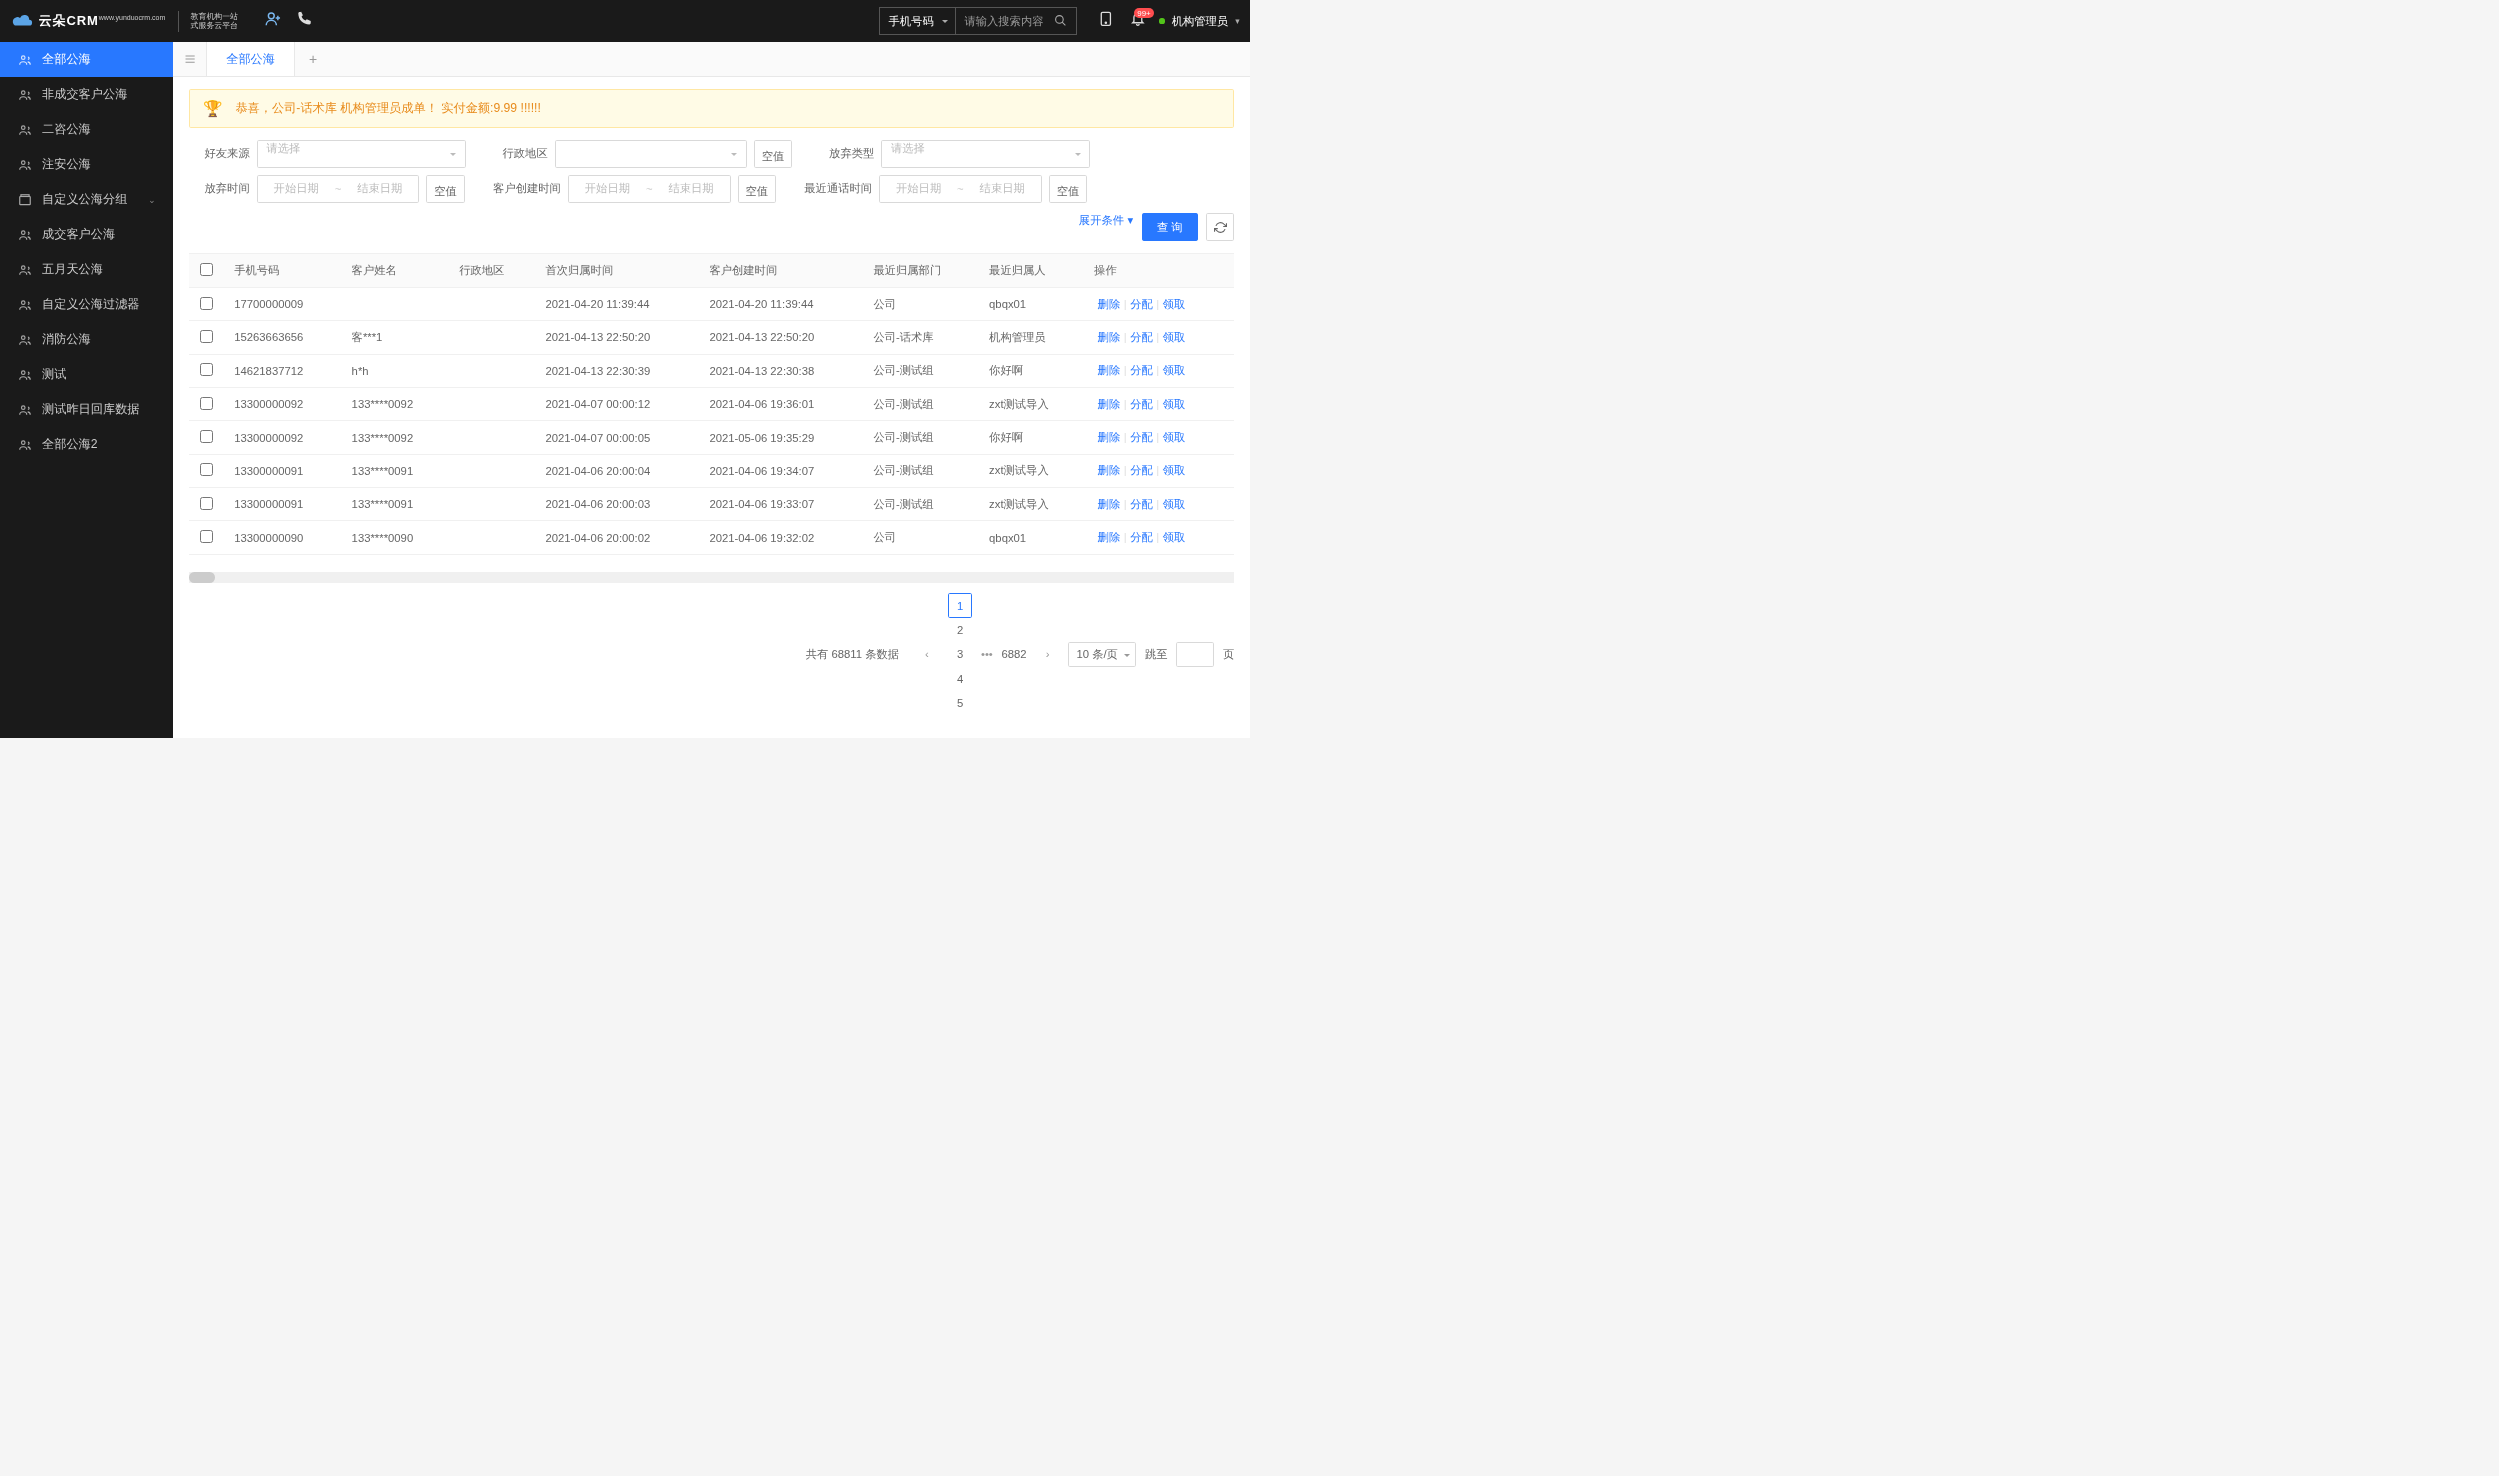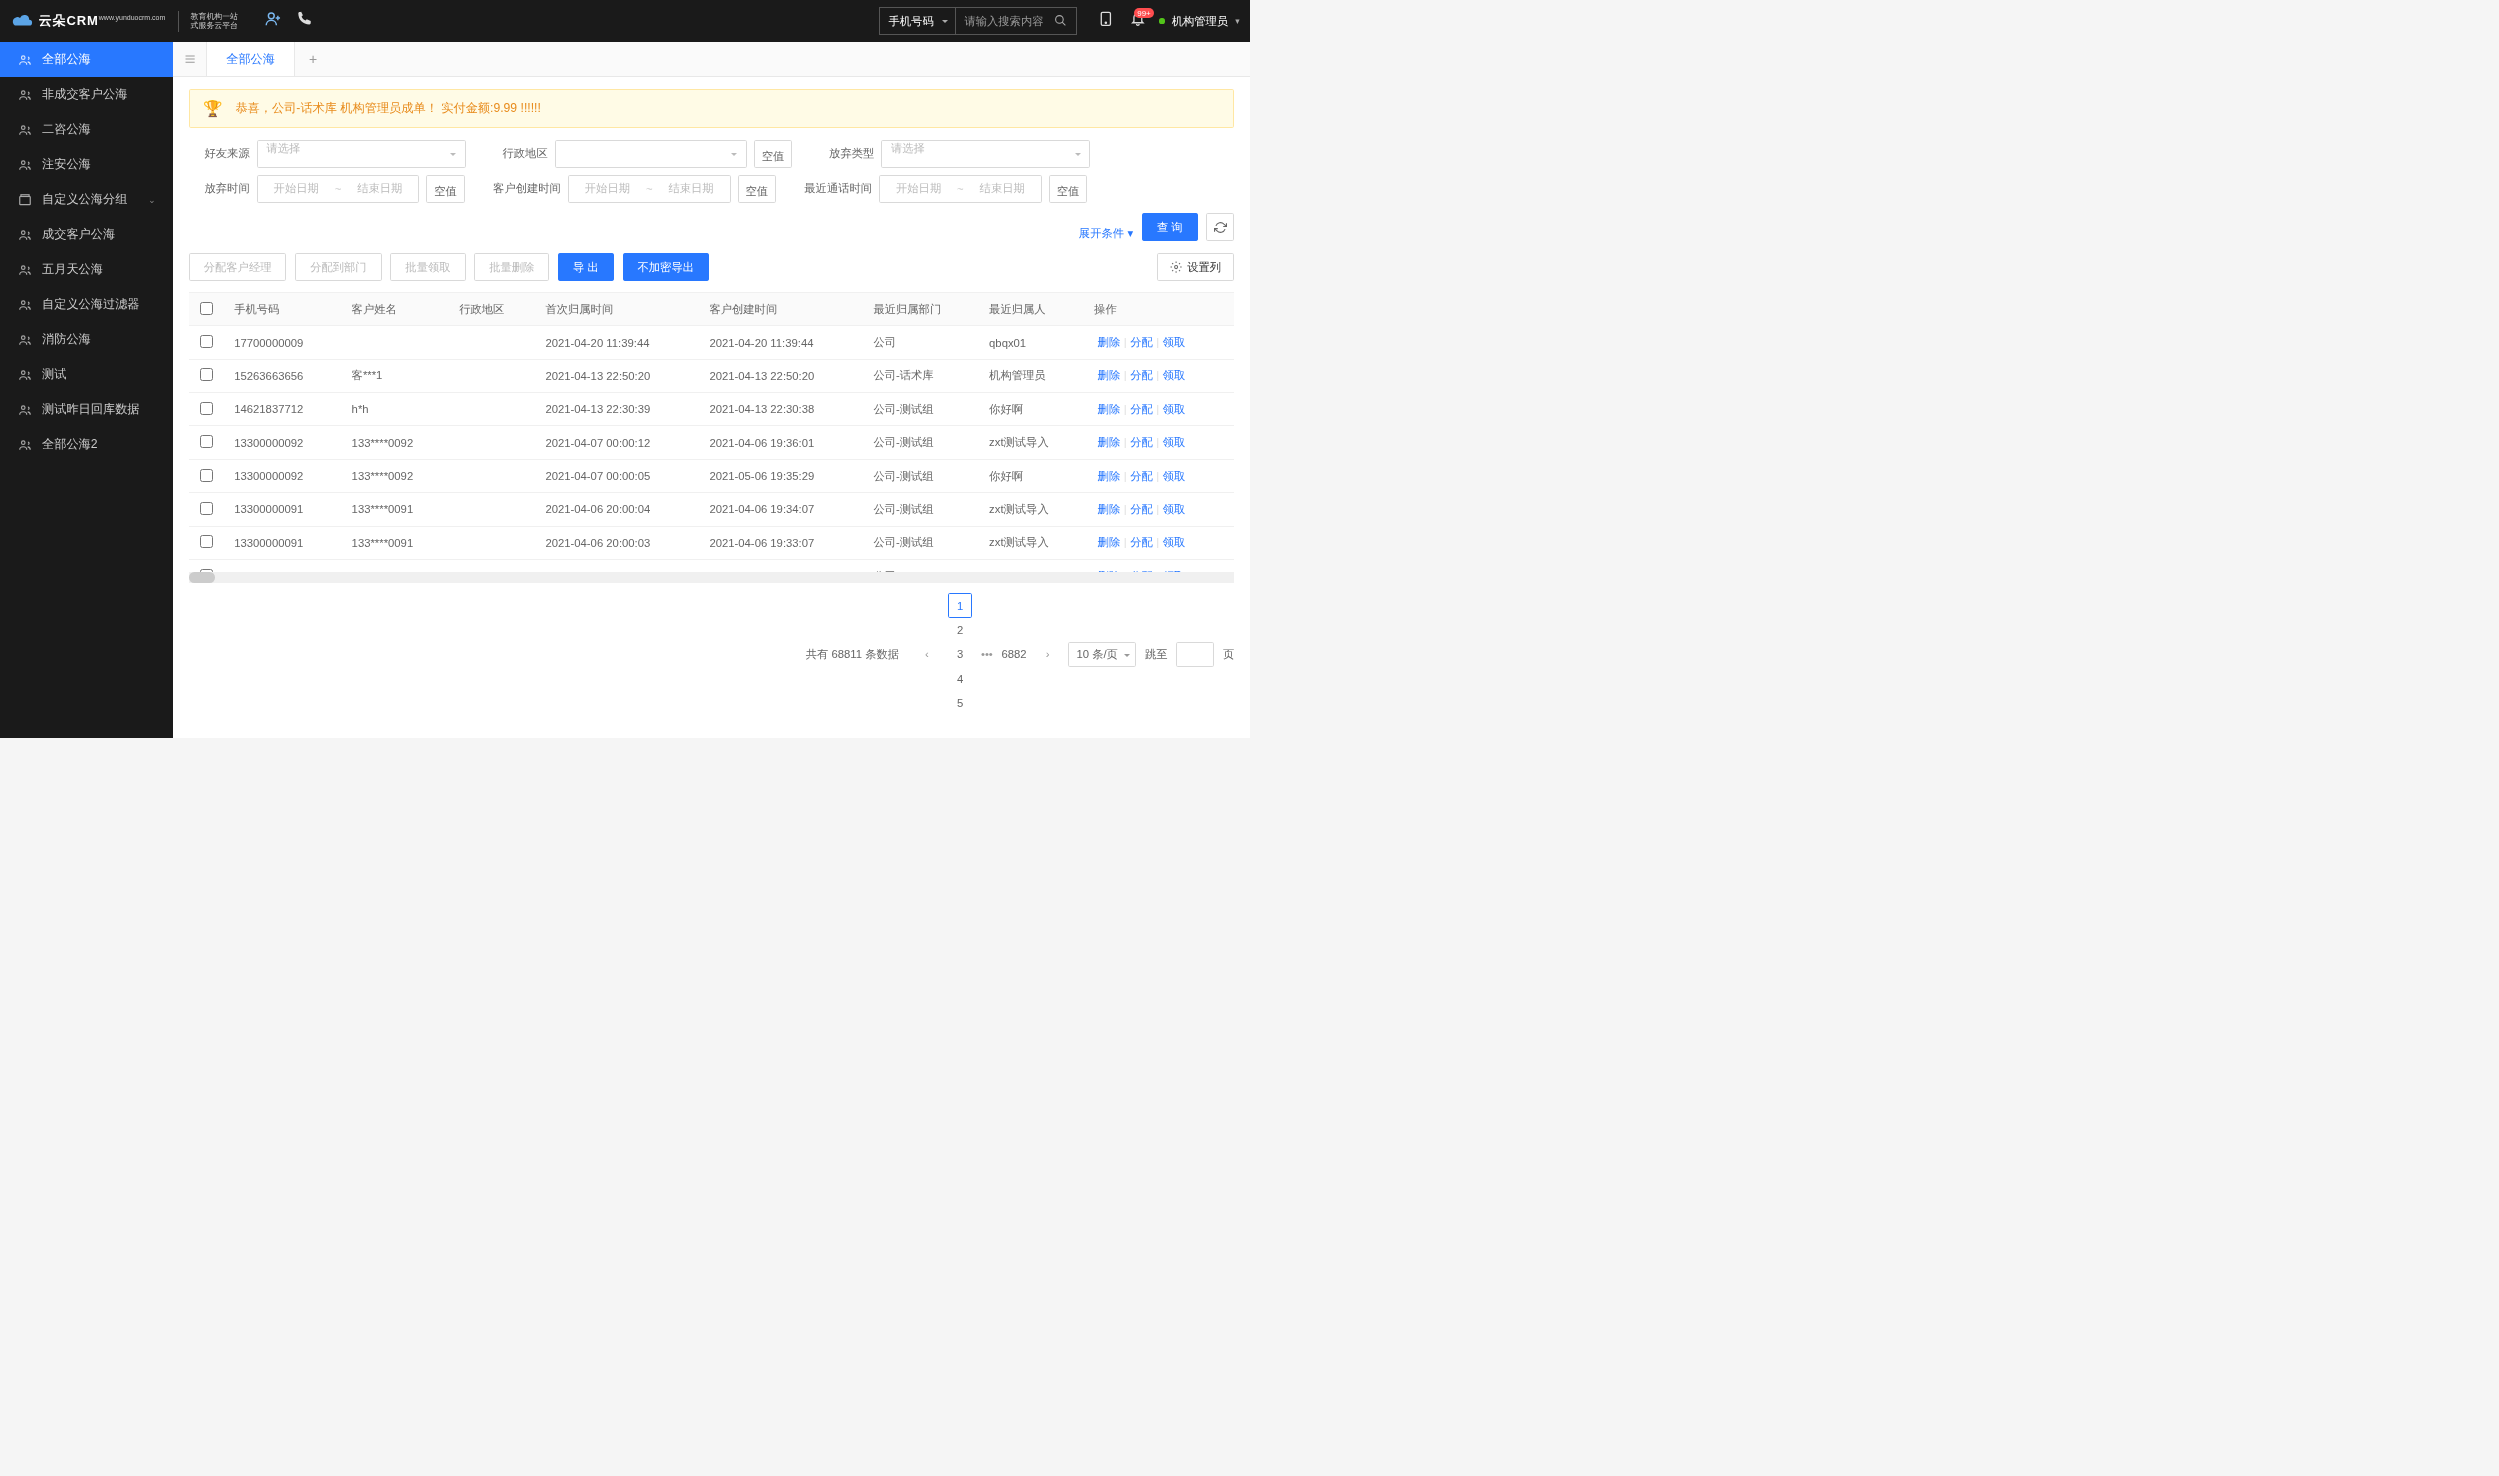--- a/index.html
+++ b/index.html
@@ -48,21 +48,21 @@
 .banner-text{color:#e88b1c;font-size:12.2px}
 .filters{display:flex;flex-wrap:wrap;gap:7px 21px;margin-bottom:10.5px}
 .filter{display:flex;align-items:center;gap:7px}
 .filter-label{font-size:11.3px;color:#666;min-width:61px;text-align:right}
 .filter-select{border:0.9px solid #d9d9d9;height:28px;padding:0 21px 0 8.7px;min-width:209px;color:#bbb;background:#fff;position:relative;display:flex;align-items:flex-start;cursor:pointer;border-radius:1.7px;font-size:11.3px}
 .filter-select::after{content:"";position:absolute;right:8.7px;border:3.5px solid transparent;border-top-color:#bbb;top:12.2px}
 .filter-date{border:0.9px solid #d9d9d9;height:28px;display:flex;align-items:center;border-radius:1.7px;background:#fff}
 .date-part{padding:0 14px;color:#bbb;font-size:11.3px;text-align:center;min-width:77px}
 .date-sep{color:#ccc}
 .null-btn{border:0.9px solid #d9d9d9;height:28px;padding:8px 7px;background:#fff;font-size:11.3px;color:#666;cursor:pointer;border-radius:1.7px}
-.filter-actions{display:flex;justify-content:flex-end;align-items:flex-end;gap:8.7px;margin-bottom:12.2px}
+.filter-actions{display:flex;justify-content:flex-end;align-items:flex-start;gap:8.7px;margin-bottom:12.2px}
 .link-btn{color:#2878ff;cursor:pointer;font-size:11.3px;display:flex;align-items:center;gap:3.5px}
 .btn{border:0.9px solid #d9d9d9;background:#fff;height:28px;padding:0 14px;font-size:11.3px;cursor:pointer;border-radius:1.7px;color:#666}
 .btn.primary{background:#2878ff;border-color:#2878ff;color:#fff}
 .btn.disabled{color:#bbb;cursor:not-allowed}
 .refresh-btn{border:0.9px solid #d9d9d9;background:#fff;width:28px;height:28px;display:flex;align-items:center;justify-content:center;cursor:pointer;border-radius:1.7px;color:#666}
 .toolbar{display:flex;gap:8.7px;margin-bottom:10.5px;align-items:center}
 .toolbar .spacer{flex:1}
 .columns-btn{border:0.9px solid #d9d9d9;background:#fff;height:28px;padding:0 12.2px;font-size:11.3px;cursor:pointer;border-radius:1.7px;display:flex;align-items:center;gap:5.2px}
 .table-wrap{flex:1;overflow:auto;border-top:0.9px solid #f0f0f0}
 table{width:100%;border-collapse:collapse;font-size:11.3px}
@@ -333,36 +333,20 @@
             </span>
           <button class="btn primary">查 询</button>
           <div class="refresh-btn">
               <svg width="13" height="13" viewBox="0 0 24 24" fill="none" stroke="#666" stroke-width="2">
                 <path d="M23 4v6h-6M1 20v-6h6"></path>
                 <path d="M3.51 9a9 9 0 0114.85-3.36L23 10M1 14l4.64 4.36A9 9 0 0020.49 15"></path>
               </svg>
             </div>
         </div>
 
-        <div class="toolbar">
-          <button class="btn disabled">分配客户经理</button>
-          <button class="btn disabled">分配到部门</button>
-          <button class="btn disabled">批量领取</button>
-          <button class="btn disabled">批量删除</button>
-          <button class="btn primary">导 出</button>
-          <button class="btn primary">不加密导出</button>
-          <div class="spacer"></div>
-          <div class="columns-btn">
-            <svg width="12.2" height="12.2" viewBox="0 0 24 24" fill="none" stroke="#666" stroke-width="2">
-                <circle cx="12" cy="12" r="3"></circle>
-                <path d="M12 1v3m0 16v3M4.2 4.2l2.1 2.1m11.4 11.4l2.1 2.1M1 12h3m16 0h3M4.2 19.8l2.1-2.1m11.4-11.4l2.1-2.1"></path>
-              </svg>
-            <span>设置列</span>
-          </div>
-        </div>
 
         <div class="table-wrap">
           <table>
             <thead>
                 <tr id="thead-row">
                   <th><input type="checkbox" class="row-check" style=""></th>
                   <th>手机号码</th>
                   <th>客户姓名</th>
                   <th>行政地区</th>
                   <th>首次归属时间</th>

